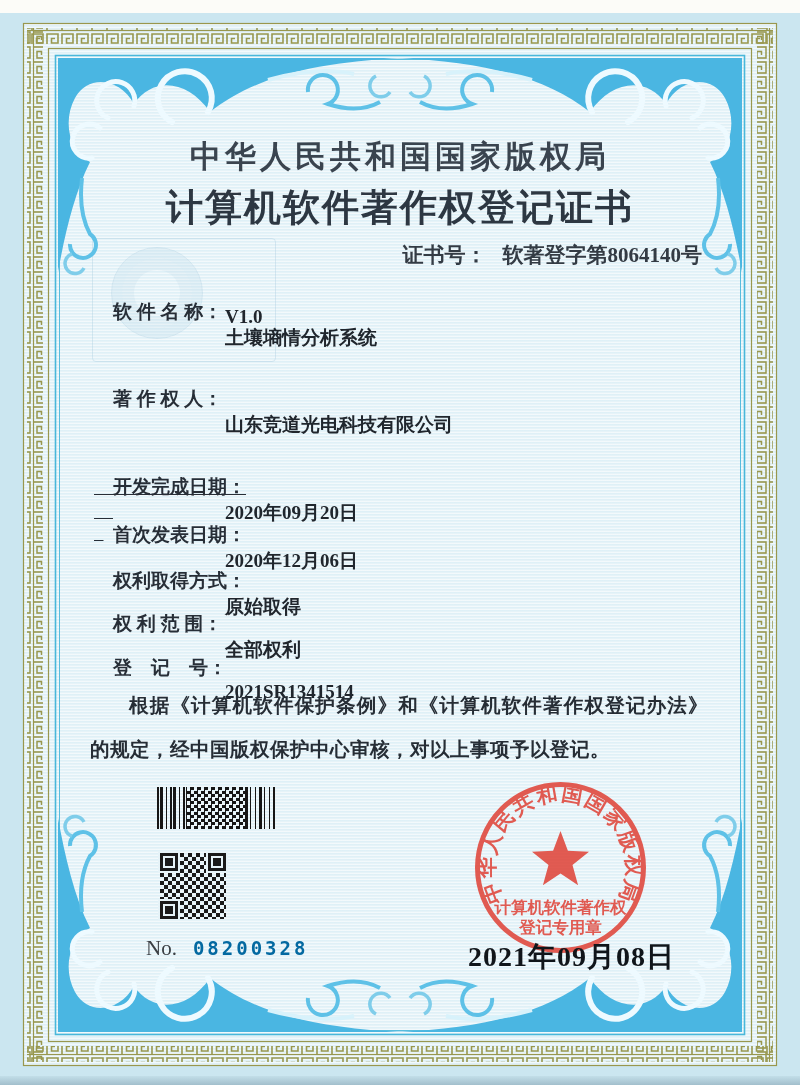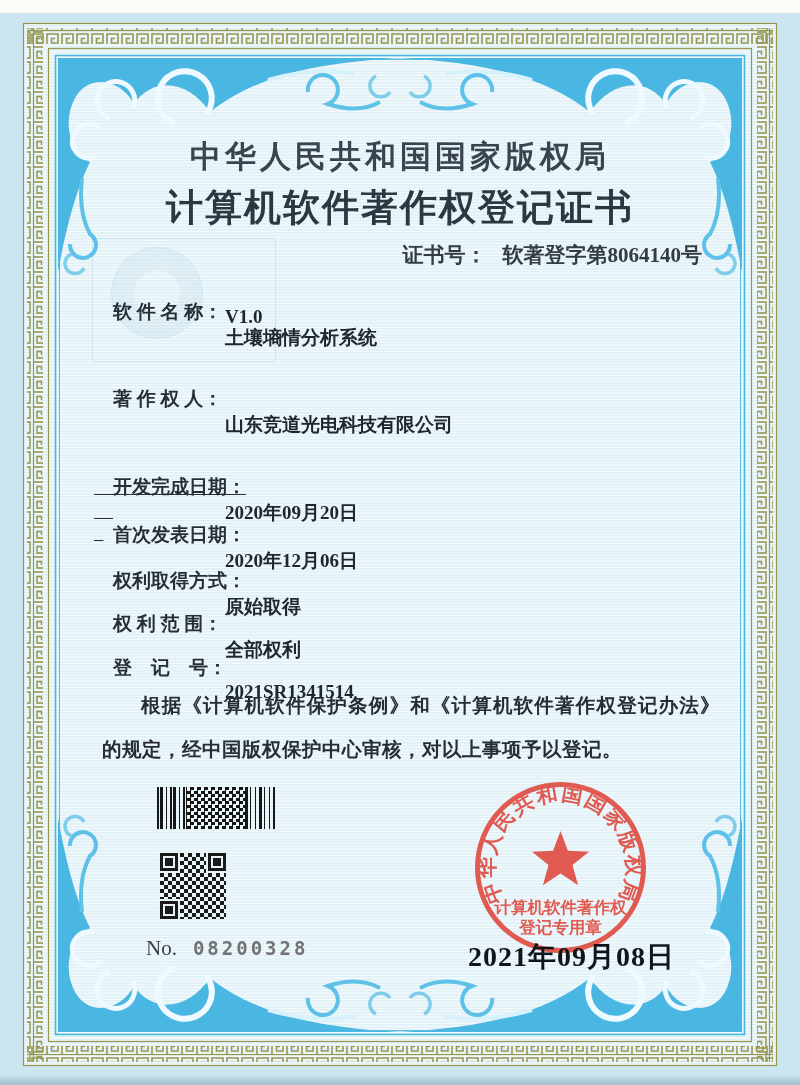--- a/index.html
+++ b/index.html
@@ -30,36 +30,36 @@
     position:absolute;left:0;top:241px;right:98px;text-align:right;
     font-size:21px;font-weight:bold;color:#333b44;
   }
   .cert-no-line .lbl{margin-right:16px;}
   .field{position:absolute;left:94px;font-size:19px;font-weight:bold;color:#272e37;white-space:pre;}
   .field .val{position:absolute;left:131px;white-space:pre;color:#20262d;}
   .ver-line{position:absolute;left:225px;font-size:19px;font-weight:bold;color:#20262d;}
   .statement{
     position:absolute;left:90px;top:684px;width:618px;
     font-size:19.5px;line-height:44px;font-weight:600;color:#262d35;
-    text-align:justify;text-indent:2em;letter-spacing:.5px;margin-left:12px;
+    text-align:justify;text-indent:2em;letter-spacing:.5px;
   }
   .barcode{position:absolute;left:157px;top:787px;width:118px;height:42px;}
   .barcode div{position:absolute;top:0;height:42px;}
   .bc-l{left:0;width:30px;background:repeating-linear-gradient(90deg,#161616 0 2px,transparent 2px 3px,#161616 3px 6px,transparent 6px 9px,#161616 9px 10px,transparent 10px 13px);}
   .bc-m{left:30px;width:58px;background:repeating-conic-gradient(#161616 0% 25%,transparent 0% 50%) 0 0/7px 7px;}
   .bc-r{left:88px;width:30px;background:repeating-linear-gradient(90deg,#161616 0 3px,transparent 3px 5px,#161616 5px 6px,transparent 6px 10px,#161616 10px 11px,transparent 11px 14px);}
   .qr{position:absolute;left:160px;top:853px;width:66px;height:66px;
     background:repeating-conic-gradient(#1a1a1a 0% 25%,transparent 0% 50%) 0 0/8px 8px;}
   .qf{position:absolute;width:12px;height:12px;border:3px solid #1a1a1a;background:#e6f3f8;box-shadow:0 0 0 2px #e6f3f8;}
   .qf::after{content:"";position:absolute;left:2px;top:2px;width:8px;height:8px;background:#1a1a1a;}
   .qf.tl{left:0;top:0;} .qf.tr{right:0;top:0;} .qf.bl{left:0;bottom:0;}
   .serial{position:absolute;left:146px;top:936px;font-size:21px;color:#3b3f44;}
   .serial .num{
     font-family:"DejaVu Sans Mono","Liberation Mono",monospace;
-    font-size:19px;color:#737373;letter-spacing:3px;margin-left:16px;font-weight:bold;
+    font-size:19px;color:#0369a1;letter-spacing:3px;margin-left:16px;font-weight:bold;
   }
   .issue-date{
     position:absolute;left:468px;top:938px;width:190px;
     font-size:28px;font-weight:bold;color:#10151a;letter-spacing:1px;white-space:nowrap;
   }
   .seal{position:absolute;left:468px;top:775px;width:185px;height:185px;opacity:.88;}
   .watermark{
     position:absolute;left:92px;top:238px;width:182px;height:122px;
     border:1.5px solid rgba(165,200,220,.65);border-radius:4px;opacity:.55;
   }

